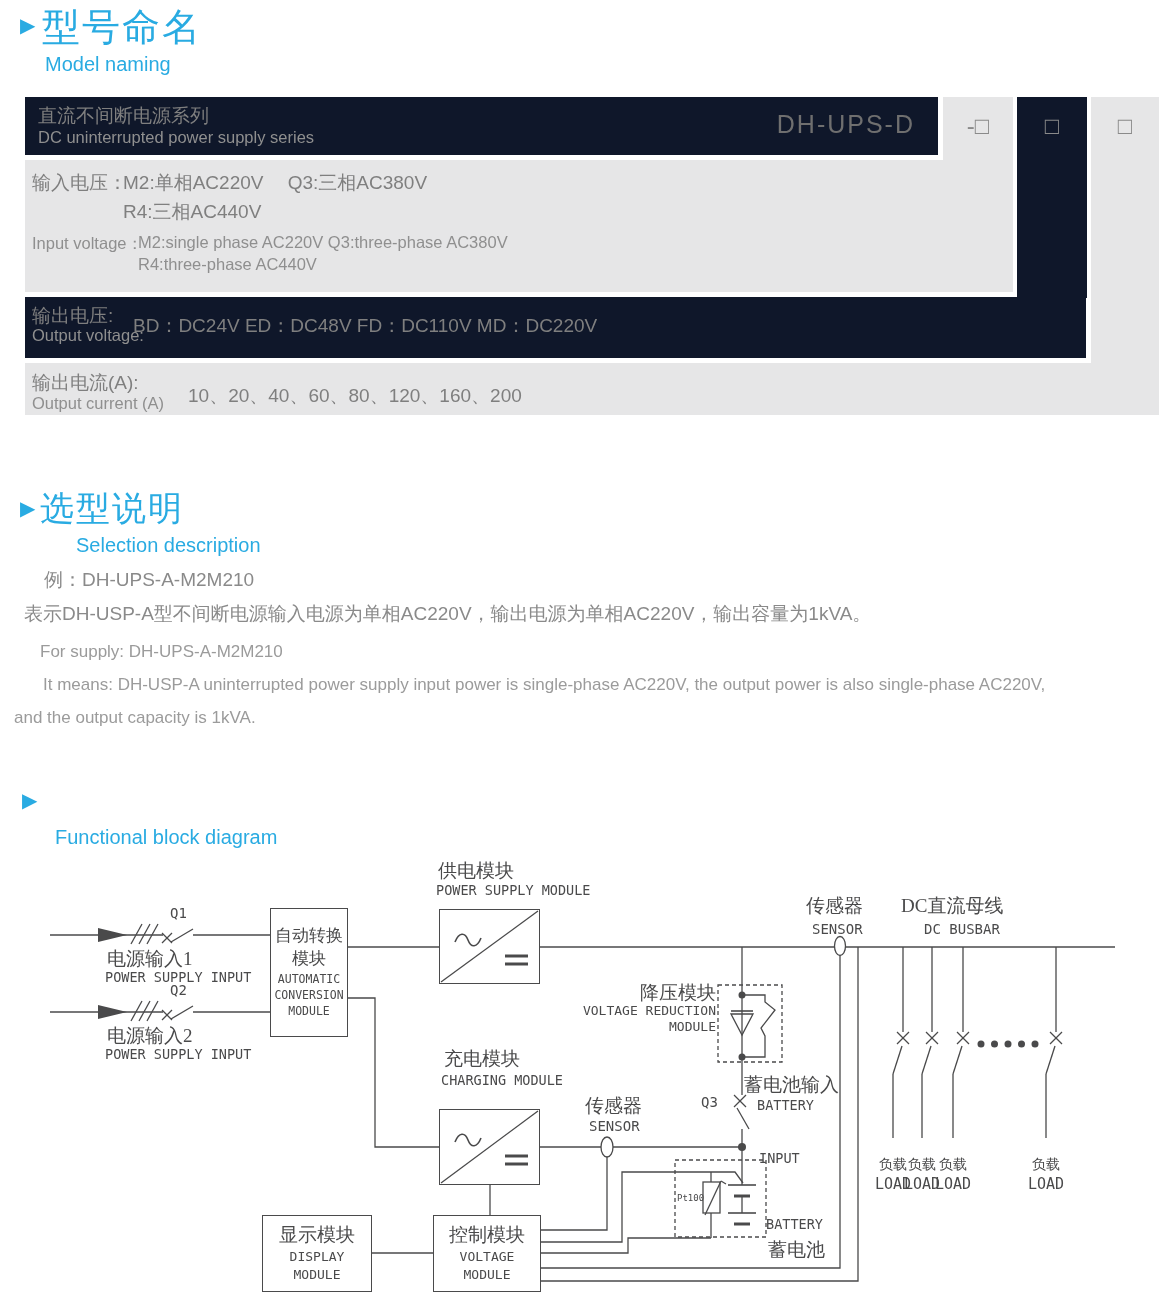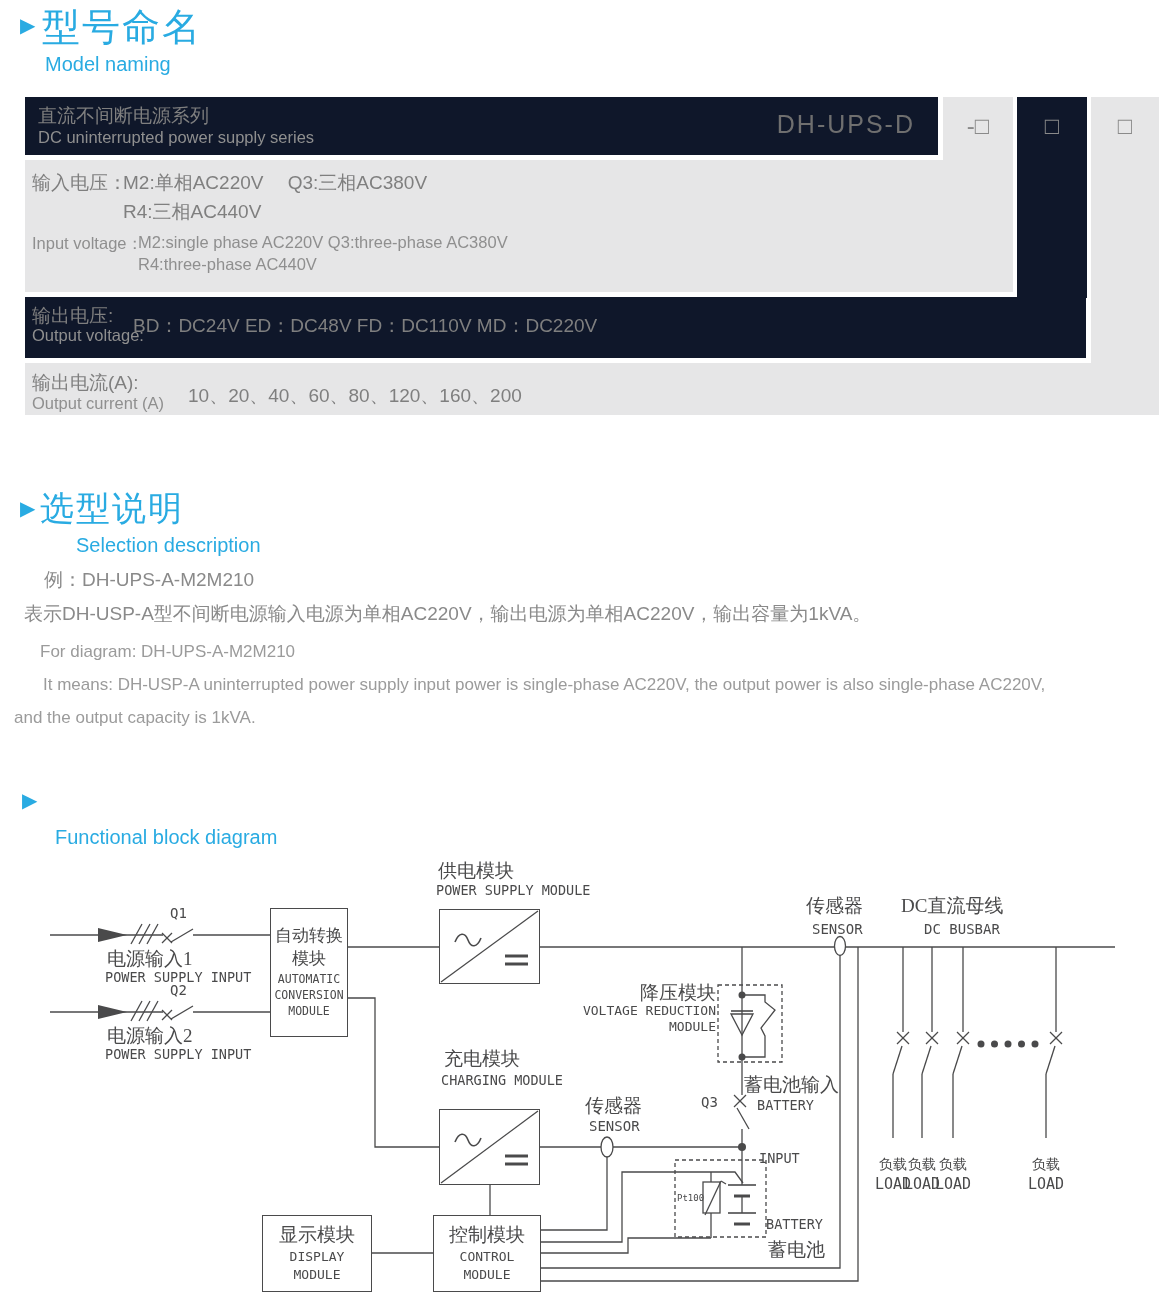--- a/index.html
+++ b/index.html
@@ -87,21 +87,21 @@
     <div class="abs t-zh" style="left:7px;   top:7px;">输出电流(A):</div>
     <div class="abs t-en" style="left:7px;   top:31px;">Output current (A)</div>
     <div class="abs t-zh" style="left:115px; top:20px;margin-left:48px;">10、20、40、60、80、120、160、200</div>
   </div>
 
   <div class="abs marker" style="left:20px; top:496px;">▶</div>
   <div class="abs h-zh small" style="left:40px; top:486px;">选型说明</div>
   <div class="abs h-en" style="left:44px; top:534px;margin-left:32px;">Selection description</div>
   <div class="abs p-zh" style="left:44px; top:567px;">例：DH-UPS-A-M2M210</div>
   <div class="abs p-zh" style="left:24px; top:601px;">表示DH-USP-A型不间断电源输入电源为单相AC220V，输出电源为单相AC220V，输出容量为1kVA。</div>
-  <div class="abs p-en" style="left:40px; top:642px;">For diagram: DH-UPS-A-M2M210</div>
+  <div class="abs p-en" style="left:40px; top:642px;">For supply: DH-UPS-A-M2M210</div>
   <div class="abs p-en" style="left:43px; top:675px;">It means: DH-USP-A uninterrupted power supply input power is single-phase AC220V, the output power is also single-phase AC220V,</div>
   <div class="abs p-en" style="left:14px; top:708px;">and the output capacity is 1kVA.</div>
 
   <div class="abs marker" style="left:22px; top:788px;">▶</div>
   <div class="abs h-en" style="left:55px; top:826px;">Functional block diagram</div>
 
   <svg class="abs" style="left:0; top:848px;" width="1167" height="460" viewBox="0 0 1167 460">
 
     <g>
       <line class="w" x1="50" y1="87" x2="163" y2="87"></line>
@@ -237,21 +237,21 @@
     <div class="en">MODULE</div>
   </div>
   <div class="dbox" style="left:439px; top:909px; width:101px; height:75px;"></div>
   <div class="dbox" style="left:439px; top:1109px; width:101px; height:76px;"></div>
   <div class="dbox" style="left:262px; top:1215px; width:110px; height:77px;">
     <div class="zh big">显示模块</div>
     <div class="en s13">DISPLAY MODULE</div>
   </div>
   <div class="dbox" style="left:433px; top:1215px; width:108px; height:77px;">
     <div class="zh big">控制模块</div>
-    <div class="en s13">CONTROL MODULE</div>
+    <div class="en s13">VOLTAGE MODULE</div>
   </div>
 
   <div class="abs d-en s14" style="left:170px; top:905px;">Q1</div>
   <div class="abs d-en s14" style="left:170px; top:982px;">Q2</div>
   <div class="abs d-zh" style="left:107px; top:946px;">电源输入1</div>
   <div class="abs d-en" style="left:105px; top:969px;">POWER SUPPLY INPUT</div>
   <div class="abs d-zh" style="left:107px; top:1023px;">电源输入2</div>
   <div class="abs d-en" style="left:105px; top:1046px;">POWER SUPPLY INPUT</div>
   <div class="abs d-zh" style="left:438px; top:858px;">供电模块</div>
   <div class="abs d-en" style="left:436px; top:882px;">POWER SUPPLY MODULE</div>

